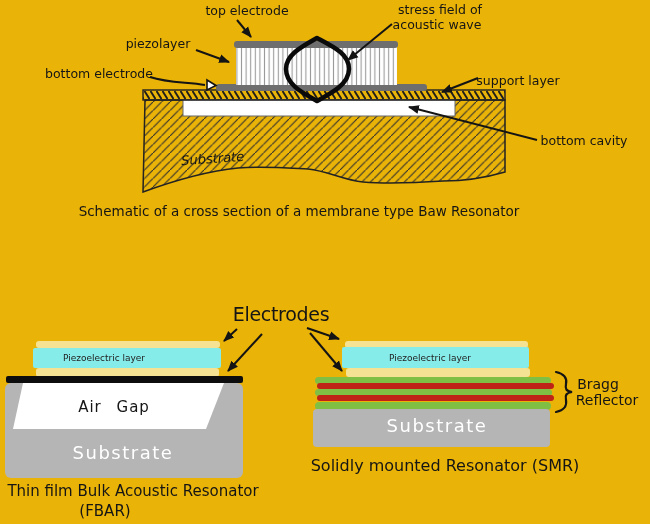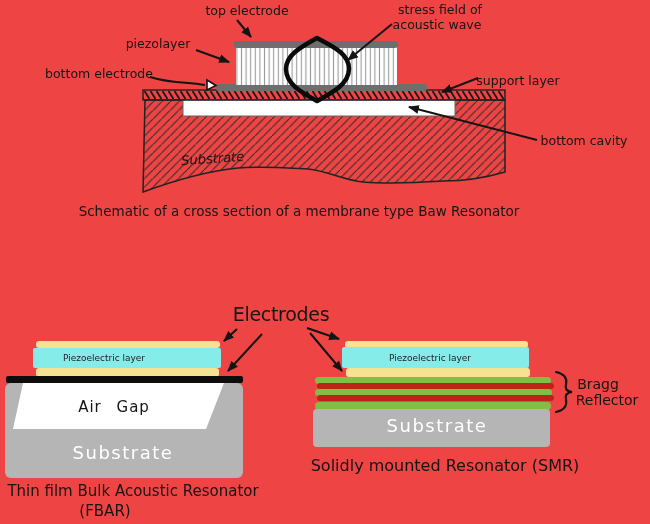--- a/index.html
+++ b/index.html
@@ -1,16 +1,16 @@
 <!DOCTYPE html>
 <html><head>
 <meta charset="utf-8">
 <style>
   html,body{margin:0;padding:0;background:#ffffff;}
-  #stage{position:relative;width:650px;height:524px;background:#ef4444;overflow:hidden;}
+  #stage{position:relative;width:650px;height:524px;background:#eab308;overflow:hidden;}
   svg{position:absolute;left:0;top:0;}
   svg text{font-family:"DejaVu Sans",sans-serif;fill:#151515;}
   .lbl{font-size:12.5px;}
   .cap{font-size:13.5px;}
   .big{font-size:19px;letter-spacing:-0.3px;}
   .cap2{font-size:15px;}
   .cap3{font-size:16px;}
   .white-lbl{fill:#ffffff;font-size:18px;letter-spacing:1.5px;}
   .piezo-lbl{font-size:9px;fill:#222222;}
   .airgap-lbl{font-size:15px;word-spacing:9px;letter-spacing:1px;}

